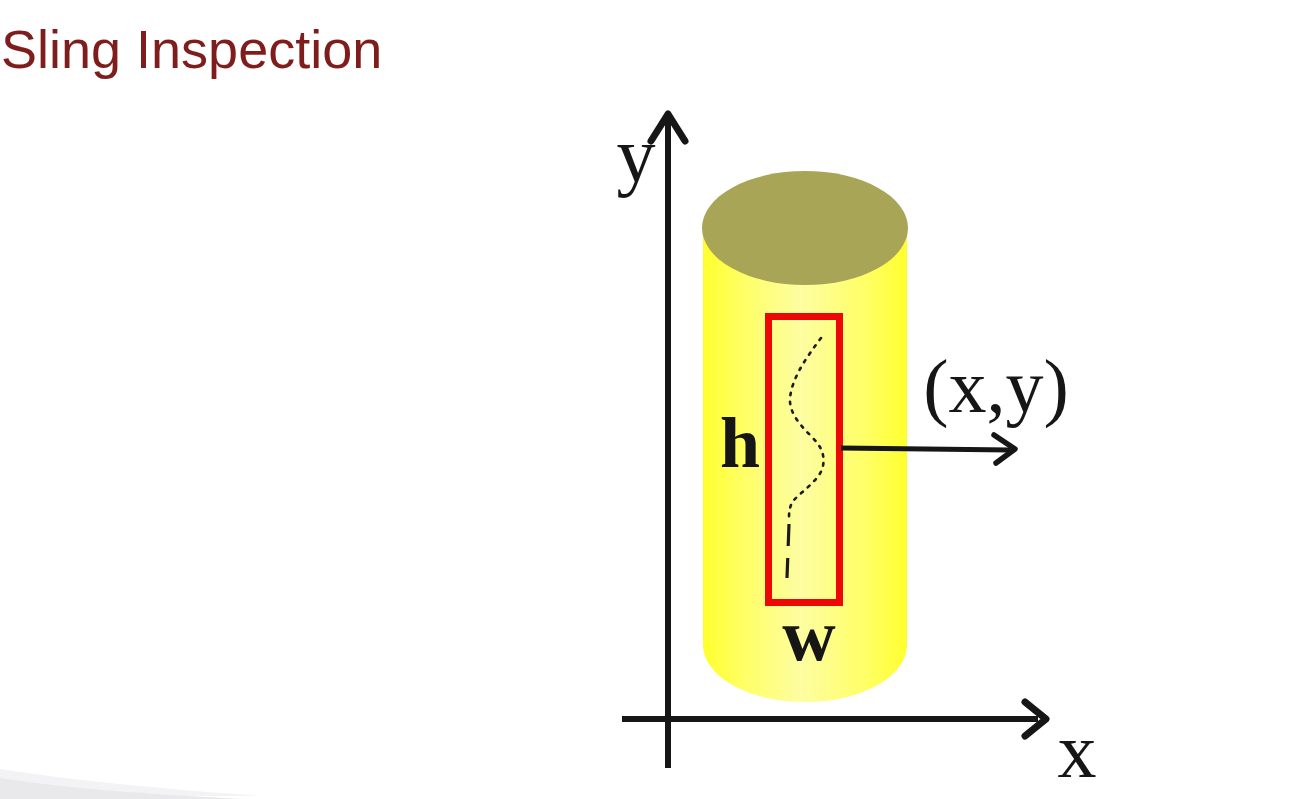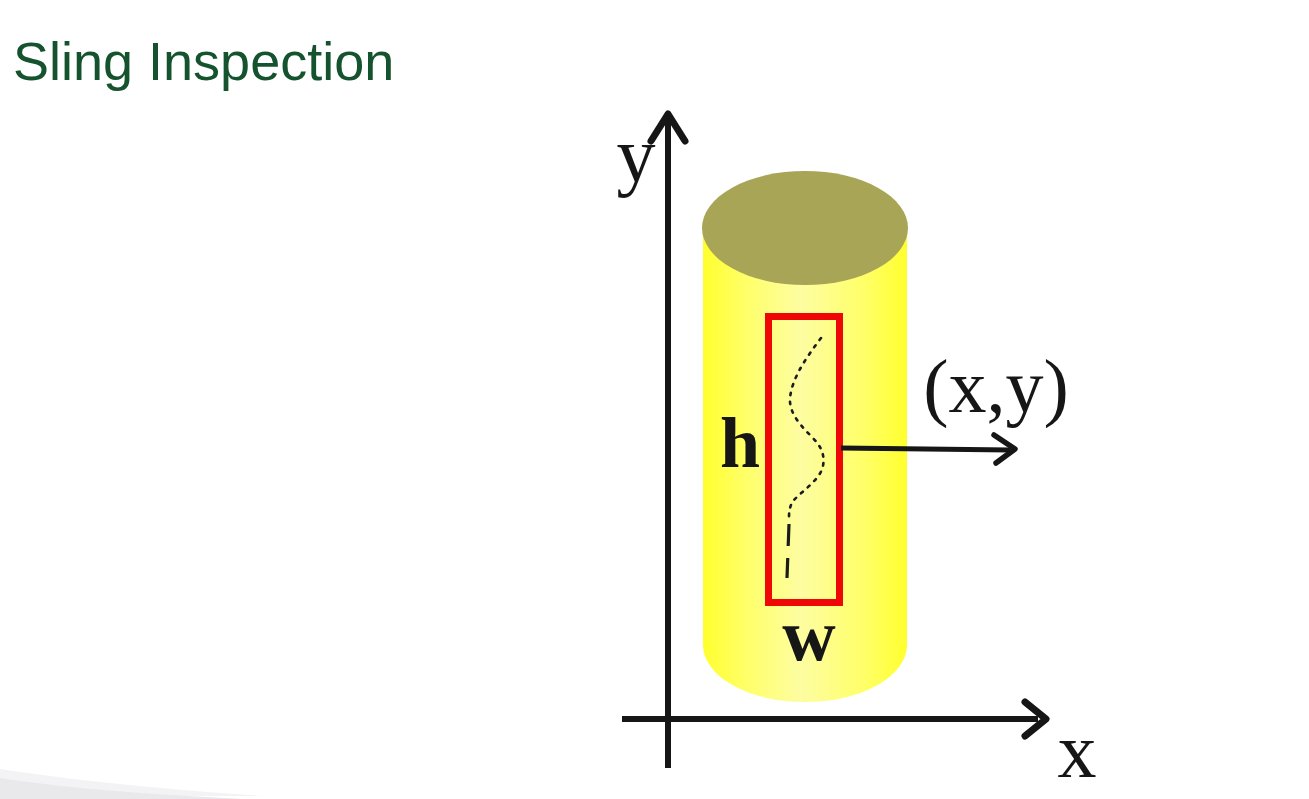--- a/index.html
+++ b/index.html
@@ -12,26 +12,26 @@
     width: 1309px;
     height: 799px;
     background: #ffffff;
     overflow: hidden;
     font-family: "Liberation Sans", sans-serif;
   }
   .title {
     position: absolute;
     left: 1px;
     top: 21px;
-    margin: 12px;
+    margin: 0;
     font-family: "Liberation Sans", sans-serif;
     font-size: 54px;
     font-weight: 400;
     line-height: 1.05;
-    color: #14532d;
+    color: #7f1d1d;
     letter-spacing: 0;
   }
   .figure {
     position: absolute;
     left: 0;
     top: 0;
     width: 1309px;
     height: 799px;
   }
   .serif-label {

